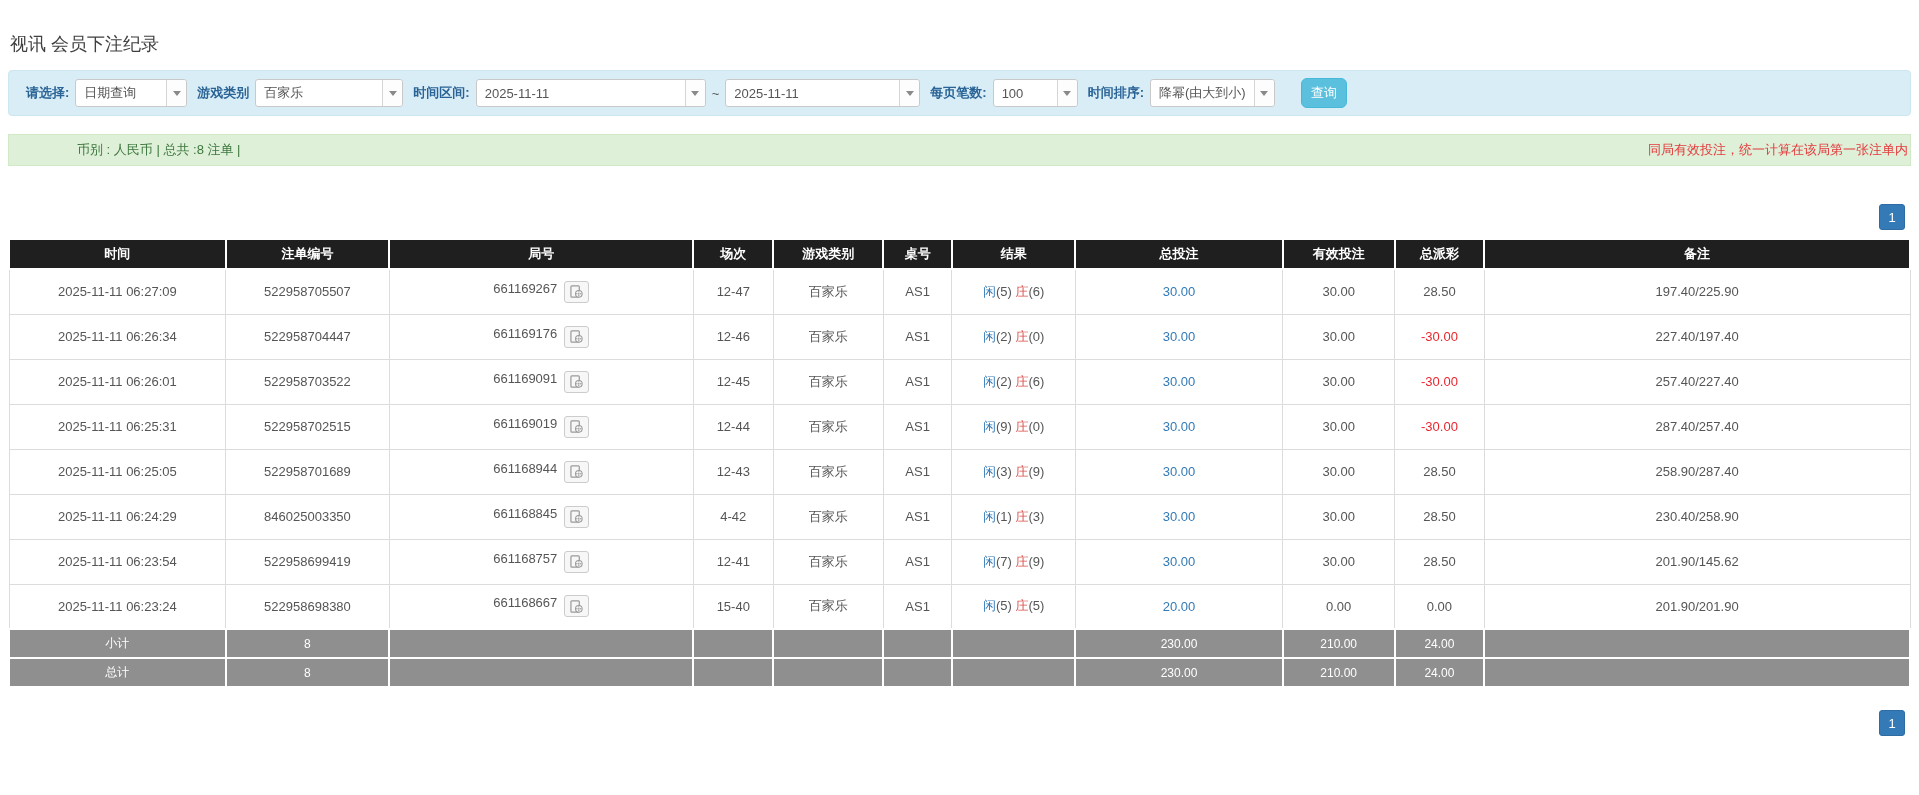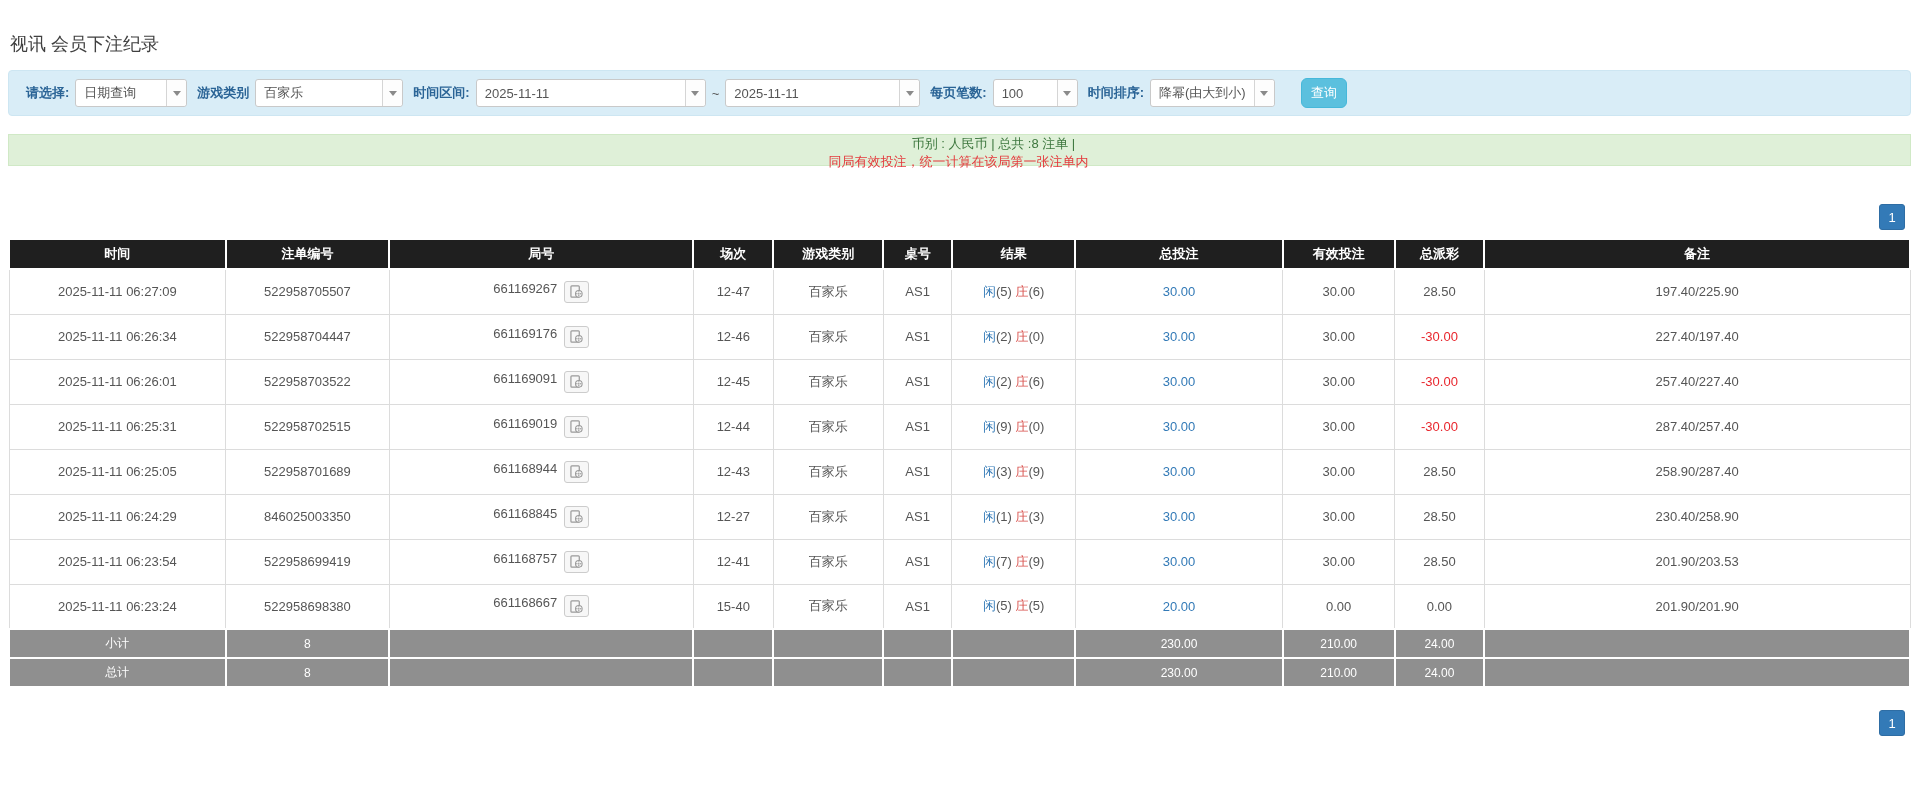--- a/index.html
+++ b/index.html
@@ -54,21 +54,20 @@
     background: var(--search-btn-bg); color: #fff; border: 1px solid #46b8da;
     border-radius: 6px; font-size: 13px; cursor: pointer;
     font-family: inherit;
   }
 
   
   .summary-bar {
     margin-top: 18px; background: var(--summary-bg); border: 1px solid #d0e9c6;
     height: 32px; display: flex; align-items: center; justify-content: space-between;
     font-size: 13px;
-    flex-direction: column;
   }
   .summary-left { color: var(--summary-text); padding-left: 68px; }
   .summary-note { color: var(--note-red); padding-right: 2px; }
 
   
   .pager { display: flex; justify-content: flex-end; padding-right: 6px; }
   .pager.top { margin: 38px 0 8px 0; }
   .pager.bottom { margin: 22px 0 0 0; }
   .page-btn {
     display: flex; align-items: center; justify-content: center;
@@ -379,21 +378,21 @@
             <circle cx="9.5" cy="9.5" r="3.6" fill="#f7f7f7" stroke="#9a9a9a" stroke-width="1.1"></circle>
             <circle cx="9.5" cy="9.5" r="0.9" fill="#9a9a9a"></circle>
             <circle cx="9.5" cy="7.4" r="0.8" fill="#9a9a9a"></circle>
             <circle cx="9.5" cy="11.6" r="0.8" fill="#9a9a9a"></circle>
             <circle cx="7.4" cy="9.5" r="0.8" fill="#9a9a9a"></circle>
             <circle cx="11.6" cy="9.5" r="0.8" fill="#9a9a9a"></circle>
           </svg>
         </button>
       </span>
     </td>
-    <td>12-27</td>
+    <td>4-42</td>
     <td>百家乐</td>
     <td>AS1</td>
     <td>
       <span class="res-p">闲</span><span class="res-n">(1)</span>
       <span class="res-b">庄</span><span class="res-n">(3)</span>
     </td>
     <td>
       <a class="bet-link">30.00</a>
     </td>
     <td>30.00</td>
@@ -428,21 +427,21 @@
       <span class="res-p">闲</span><span class="res-n">(7)</span>
       <span class="res-b">庄</span><span class="res-n">(9)</span>
     </td>
     <td>
       <a class="bet-link">30.00</a>
     </td>
     <td>30.00</td>
     <td>
       <span>28.50</span>
     </td>
-    <td>201.90/203.53</td>
+    <td>201.90/145.62</td>
   </tr>
         <tr>
     <td>2025-11-11 06:23:24</td>
     <td>522958698380</td>
     <td>
       <span class="round-cell">
         <span>661168667</span>
         <button class="video-btn">
           <svg width="13" height="13" viewBox="0 0 14 14">
             <rect x="1" y="1" width="9" height="12" rx="1" fill="none" stroke="#9a9a9a" stroke-width="1.3"></rect>

